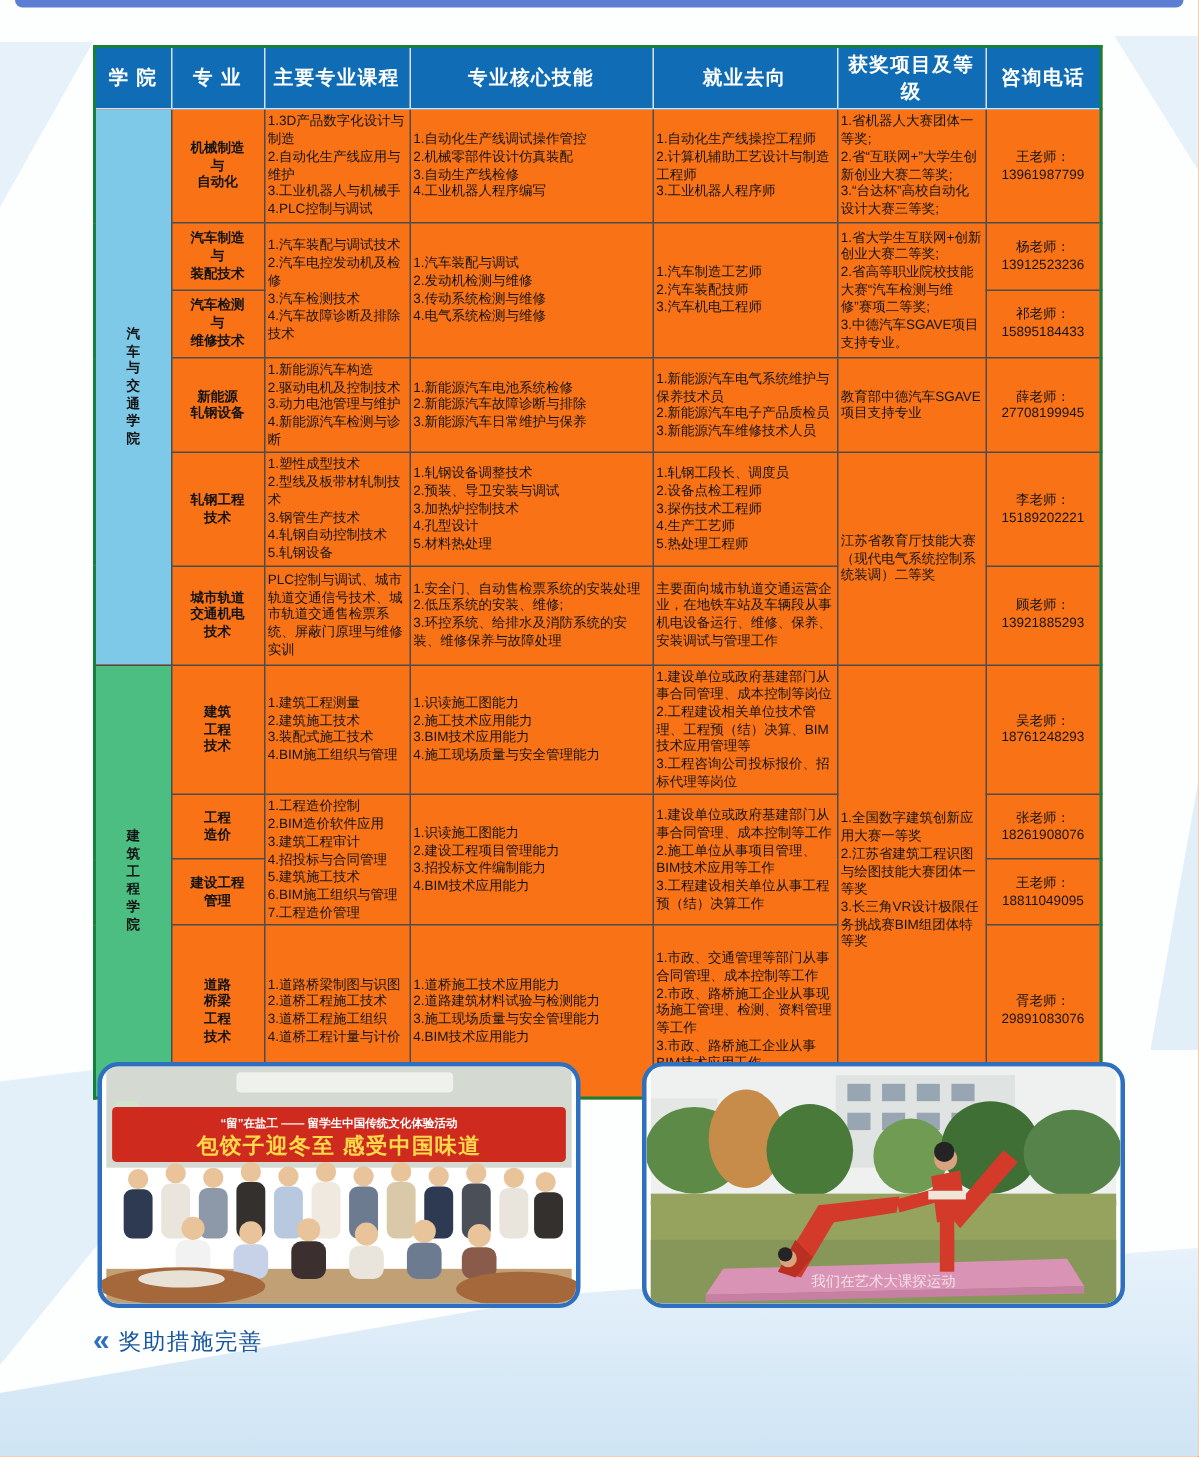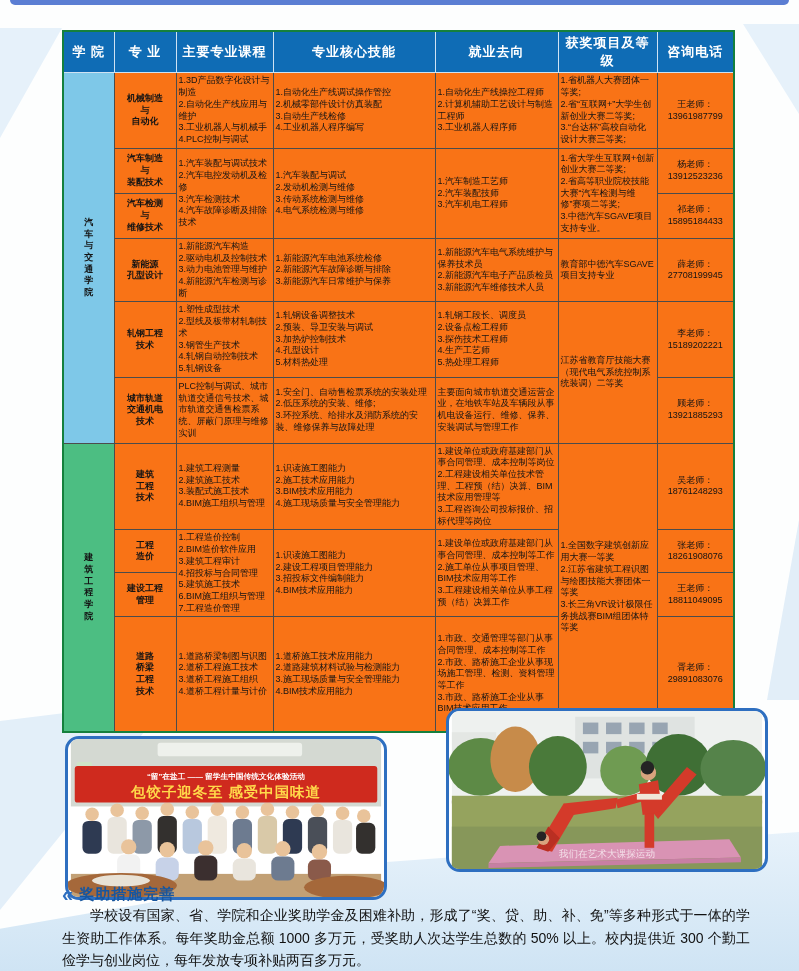--- a/index.html
+++ b/index.html
@@ -25,28 +25,28 @@
   .college-blue { background:#7ec8e8; }
   .college-green { background:#4cbe82; }
   .major-cell { font-weight:bold; font-size:10px; text-align:center; line-height:1.35; }
   .phone-cell { font-size:10px; text-align:center; line-height:2.0; color:#222;margin-left:30px; }
   .center { text-align:left; }
   .indent { padding-left:12px;margin-left:10px; }
   .pad6 { padding-left:6px; padding-right:5px; }
 
   
   .photo { position:absolute; top:708px; width:322px; height:164px; border:3px solid #2e6fc0; border-radius:14px; overflow:hidden; background:#fff; z-index:3; }
-  .photo-left { left:65px;margin-top:28px; }
-  .photo-right { left:446px;font-family:Liberation Serif, serif; }
+  .photo-left { left:65px; }
+  .photo-right { left:428px;font-family:Liberation Serif, serif; }
   .photo svg { display:block; width:100%; height:100%; }
 
   
   .footer-title { position:absolute; left:62px; top:884px; z-index:4; display:flex; align-items:center; gap:6px; }
   .footer-marker { color:#2e6fc0; font-weight:bold; font-size:20px; line-height:1; }
-  .footer-title-text { color:#17569f; font-weight:bold; font-size:15px; letter-spacing:1px; }
+  .footer-title-text { color:#17569f; font-weight:normal; font-size:15px; letter-spacing:1px; }
   .footer-body { position:absolute; left:62px; top:904px; width:688px; z-index:4; font-size:14px; line-height:1.62; color:#111; text-indent:2em; text-align:justify; }
 </style>
 </head>
 <body>
 
 <div class="page">
 
   <div class="deco deco-topband"></div>
   <div class="deco deco-topleft"></div>
   <div class="deco deco-topright"></div>
@@ -128,21 +128,21 @@
     <tr style="height:45px">
       <td class="major-cell">汽车检测
 与
 维修技术</td>
       <td class="phone-cell">祁老师：
 15895184433</td>
     </tr>
 
     <tr style="height:59px">
       <td class="major-cell">新能源
-孔型设计</td>
+轧钢设备</td>
       <td>1.新能源汽车构造
 2.驱动电机及控制技术
 3.动力电池管理与维护
 4.新能源汽车检测与诊断</td>
       <td>1.新能源汽车电池系统检修
 2.新能源汽车故障诊断与排除
 3.新能源汽车日常维护与保养</td>
       <td>1.新能源汽车电气系统维护与保养技术员
 2.新能源汽车电子产品质检员
 3.新能源汽车维修技术人员</td>
@@ -371,15 +371,14 @@
         <circle cx="203" cy="59" r="7" fill="#242424"></circle>
       </g>
       <text x="161" y="152" text-anchor="middle" font-size="10" fill="#ffffff" opacity="0.7">我们在艺术大课探运动</text>
     </svg>
   </div>
 
   <div class="footer-title">
     <span class="footer-marker">«</span>
     <span class="footer-title-text">奖助措施完善</span>
   </div>
-  <p class="footer-body">学校设有国家、省、学院和企业奖助学金及困难补助，形成了“奖、贷、助、补、免”等多种形式于一体的学生资助工作体系。每年奖助金总额 1000 多万元，受奖助人次达学生总数的 50% 以上。校内提供近 300 个勤工俭学与创业岗位，每年发放专项补贴两百多万元。</p>
 
 </div>
 
 </body></html>

